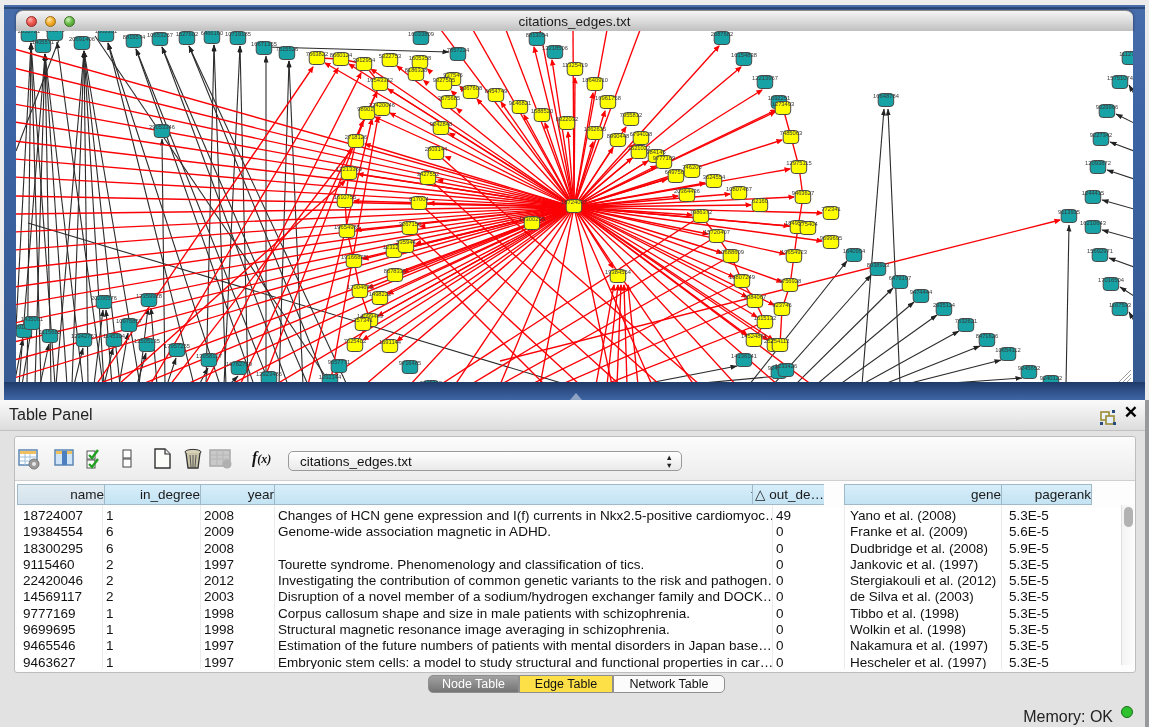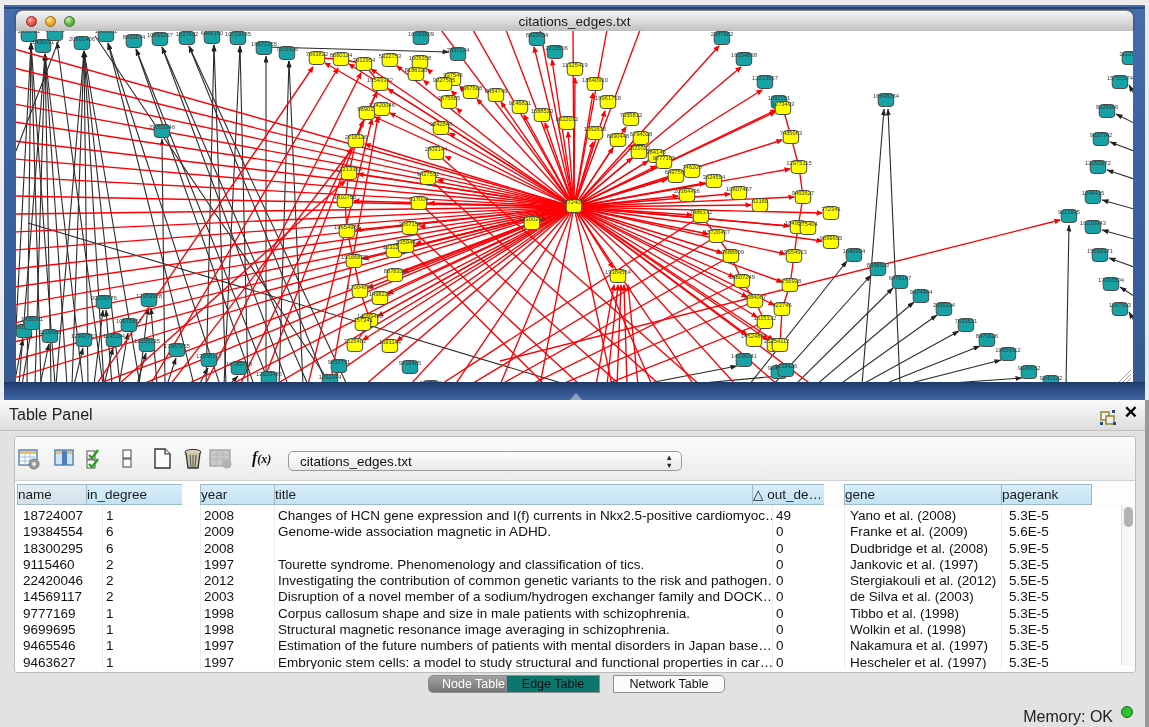--- a/index.html
+++ b/index.html
@@ -31,37 +31,37 @@
 #pclose{position:absolute;right:11px;top:2px;font-size:17px;font-weight:bold;color:#000}
 #cont{position:absolute;left:14px;top:36px;width:1122px;height:237px;
  background:#fdfdfd;border:1px solid #bdbdbd;border-radius:3px}
 #toolbar{position:absolute;left:0;top:0;width:100%;height:44px;
  background:linear-gradient(#fcfcfc,#ececec);border-bottom:1px solid #d0d0d0;border-radius:3px 3px 0 0}
 .ico{position:absolute;top:11px}
 #dd{position:absolute;left:273px;top:14px;width:394px;height:20px;background:linear-gradient(#ffffff,#e9e9e9);
  border:1px solid #9a9a9a;border-radius:5px;font-size:13.5px;color:#111;line-height:19px;padding-left:11px}
 #thead{position:absolute;left:2px;top:47px;height:21px;font-size:13.5px;color:#1a1a1a}
 #thead .h{position:absolute;top:0;height:21px;background:linear-gradient(#d8eefa,#c3e3f3);
- border:1px solid #9fb9c9;border-right:none;text-align:left;line-height:20px}
+ border:1px solid #9fb9c9;border-right:none;text-align:right;line-height:20px}
 #tbody{position:absolute;left:2px;top:71px;width:1104px;height:161px;background:#fff;
  overflow:hidden;font-size:13.5px;color:#111}
 .tr{position:relative;height:16.3px;white-space:nowrap}
 .tr div{position:absolute;top:0;overflow:hidden;line-height:16px}
 .c0{left:6px;width:82px}.c1{left:89px;width:92px}.c2{left:187px;width:70px}
 .c3{left:261px;width:494px}.c4{left:759px;width:68px}.c5{left:833px;width:153px}
 .c6{left:992px;width:95px}
 #vlines{position:absolute;left:2px;top:71px;width:1104px;height:164px;pointer-events:none}
 #vlines div{position:absolute;top:-3px;height:164px;width:1px;background:#ebebeb}
 #sbar{position:absolute;left:1106px;top:68px;width:13px;height:160px;
  background:linear-gradient(90deg,#f4f4f4,#fcfcfc);border-left:1px solid #e0e0e0}
 #sbar .th{position:absolute;left:2px;top:2px;width:9px;height:20px;border-radius:5px;background:#b2b2b2}
 #tabs{position:absolute;left:428px;top:275px;height:18px;font-size:12.5px;line-height:17px;text-align:center}
 #tabs div{position:absolute;top:0;height:18px;border:1px solid #8f8f8f}
 #tab1{left:0;width:91px;border-radius:5px 0 0 5px;background:linear-gradient(#a2a2a2,#747474);color:#fff}
-#tab2{left:78px;width:94px;border-left:none;background:#0f766e;color:#111}
+#tab2{left:91px;width:94px;border-left:none;background:#fde047;color:#111}
 #tab3{left:185px;width:112px;border-left:1px solid #c9c9c9;background:#fbfbfb;color:#111;border-radius:0 5px 5px 0}
 #mem{position:absolute;right:36px;top:308px;font-size:16px;color:#222}
 #dot{position:absolute;right:16px;top:306px;width:12px;height:12px;border-radius:50%;
  background:#2ec22e;border:1.5px solid #1b6b1b}
 #rstrip{position:absolute;right:0;top:400px;width:4px;height:327px;background:#98999b}
 </style></head><body>
 <div id="win">
     <div class="dk"></div>
 <div id="titlebar">
       <span class="tl" id="tlr"></span>
@@ -677,21 +677,21 @@
     <line x1="8" y1="2" x2="8" y2="18"></line>
             <line x1="14" y1="2" x2="14" y2="18"></line>
           </g>
     <circle cx="18" cy="16" r="4.5" fill="#b0b0b0"></circle>
    </svg>
    <div class="ico" style="left:237px;top:12px;font-family:'Liberation Serif',serif;font-style:italic;font-size:16px;font-weight:bold;color:#111">f<span style="font-size:12px">(x)</span></div>
    <div id="dd">citations_edges.txt<span style="position:absolute;right:8px;top:2px;font-size:7.5px;color:#222;line-height:8px">▲</span><span style="position:absolute;right:8px;top:10px;font-size:7.5px;color:#222;line-height:8px">▼</span></div>
   </div>
   <div id="thead">
    <div class="h" style="left:0;width:87px;background:linear-gradient(#e2ecf2,#d2e2ec)">name</div>
-   <div class="h" style="left:69px;width:96px">in_degree</div>
+   <div class="h" style="left:87px;width:96px">in_degree</div>
    <div class="h" style="left:183px;width:74px">year</div>
    <div class="h" style="left:257px;width:498px">title</div>
    <div class="h" style="left:735px;width:72px">△ out_de…</div>
    <div class="h" style="left:827px;width:157px">gene</div>
    <div class="h" style="left:984px;width:91px;border-right:1px solid #9fb9c9">pagerank</div>
   </div>
   <div id="tbody">
         <div class="tr">
           <div class="c0">18724007</div>
           <div class="c1">1</div>

